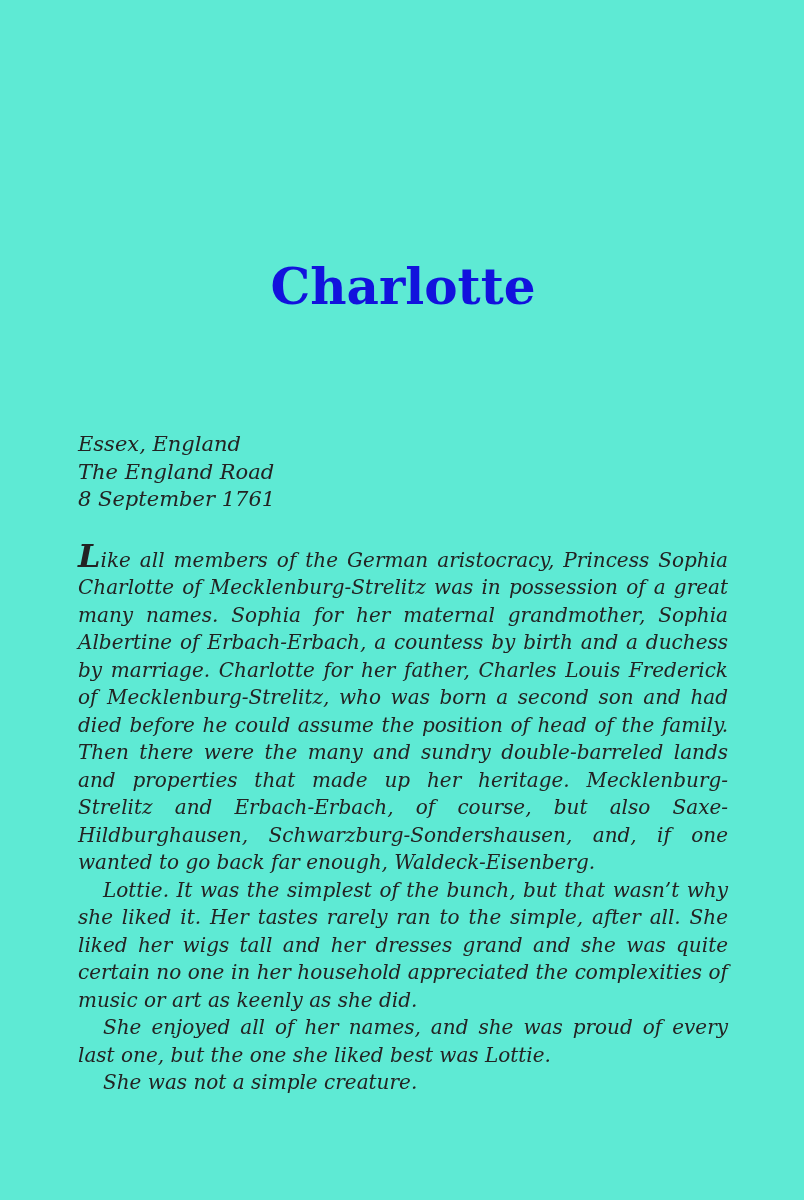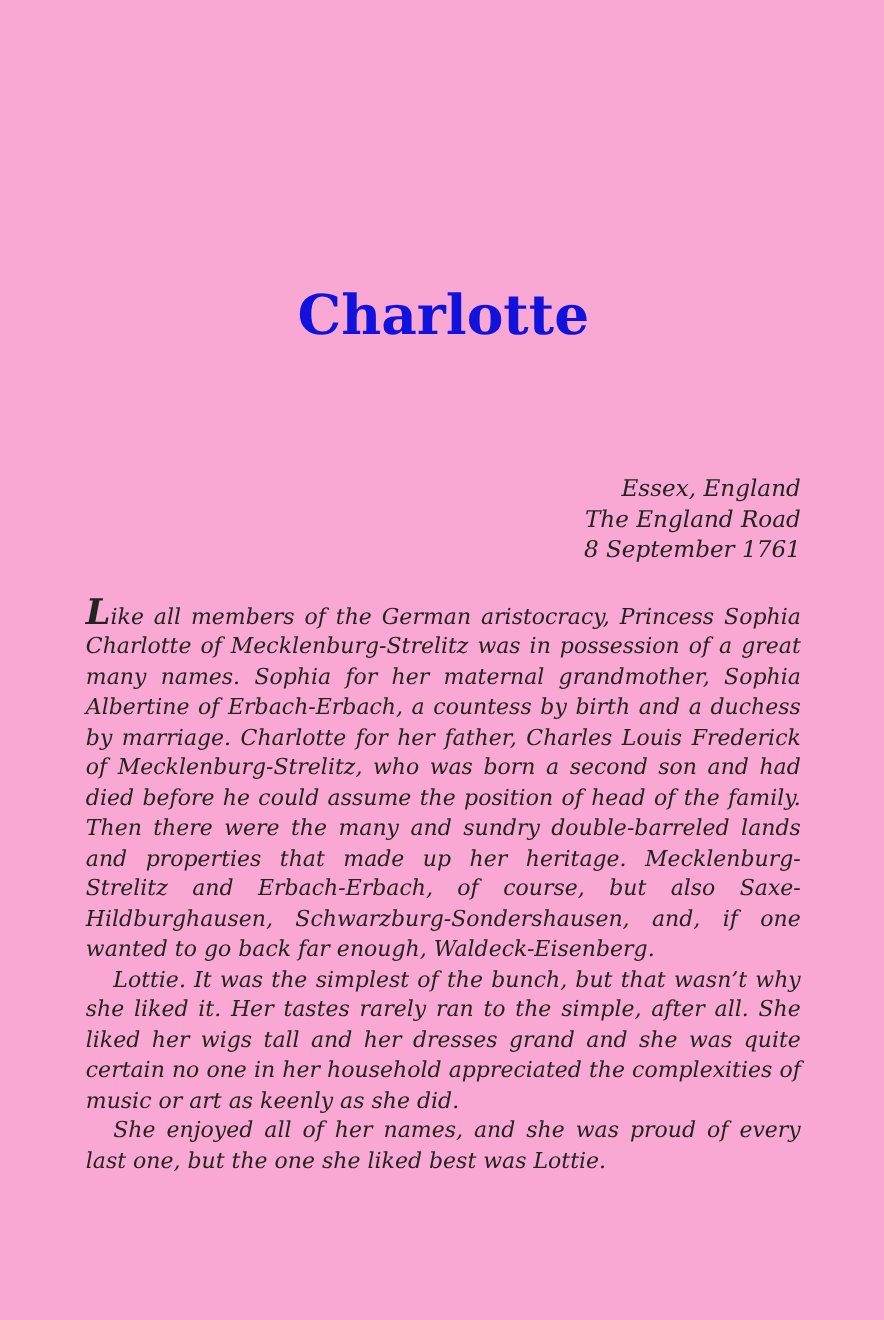--- a/index.html
+++ b/index.html
@@ -12,37 +12,37 @@
     height: 1200px;
     overflow: hidden;
     font-family: "DejaVu Serif", serif;
     color: #232323;
   }
   .page {
     width: 804px;
     height: 1200px;
     box-sizing: border-box;
     padding: 0 76px 0 78px;
-    background: #f9a8d4;
+    background: #5eead4;
   }
   .chapter-title {
     margin: 0;
     padding-top: 261px;
     font-size: 50px;
     line-height: 52px;
     font-weight: 700;
     text-align: center;
     letter-spacing: 0px;
   }
   .dateline {
     margin-top: 118px;
     font-style: italic;
     font-size: 21px;
     line-height: 27.5px;
-    text-align: right;
+    text-align: left;
   }
   .body-text {
     margin-top: 33px;
     font-size: 20px;
     line-height: 27.5px;
     text-align: justify;
     text-justify: inter-word;
     font-style: italic;
   }
   .body-text p {
@@ -68,15 +68,16 @@
   <div class="dateline">
     <div>Essex, England</div>
     <div>The England Road</div>
     <div>8 September 1761</div>
   </div>
 
   <div class="body-text" style="color: rgb(35, 35, 35);">
     <p><span class="lead-cap">L</span><span>ike all members of the German aristocracy, Princess Sophia Charlotte of Mecklenburg-Strelitz was in possession of a great many names. Sophia for her maternal grandmother, Sophia Albertine of Erbach-Erbach, a countess by birth and a duchess by marriage. Charlotte for her father, Charles Louis Frederick of Mecklenburg-Strelitz, who was born a second son and had died before he could assume the position of head of the family. Then there were the many and sundry double-barreled lands and properties that made up her heritage. Mecklenburg-Strelitz and Erbach-Erbach, of course, but also Saxe-Hildburghausen, Schwarzburg-Sondershausen, and, if one wanted to go back far enough, Waldeck-Eisenberg.</span></p>
     <p class="indent">Lottie. It was the simplest of the bunch, but that wasn’t why she liked it. Her tastes rarely ran to the simple, after all. She liked her wigs tall and her dresses grand and she was quite certain no one in her household appreciated the complexities of music or art as keenly as she did.</p>
     <p class="indent">She enjoyed all of her names, and she was proud of every last one, but the one she liked best was Lottie.</p>
+    <p class="indent">She was not a simple creature.</p>
   </div>
 
 </div>
 
 </body></html>

